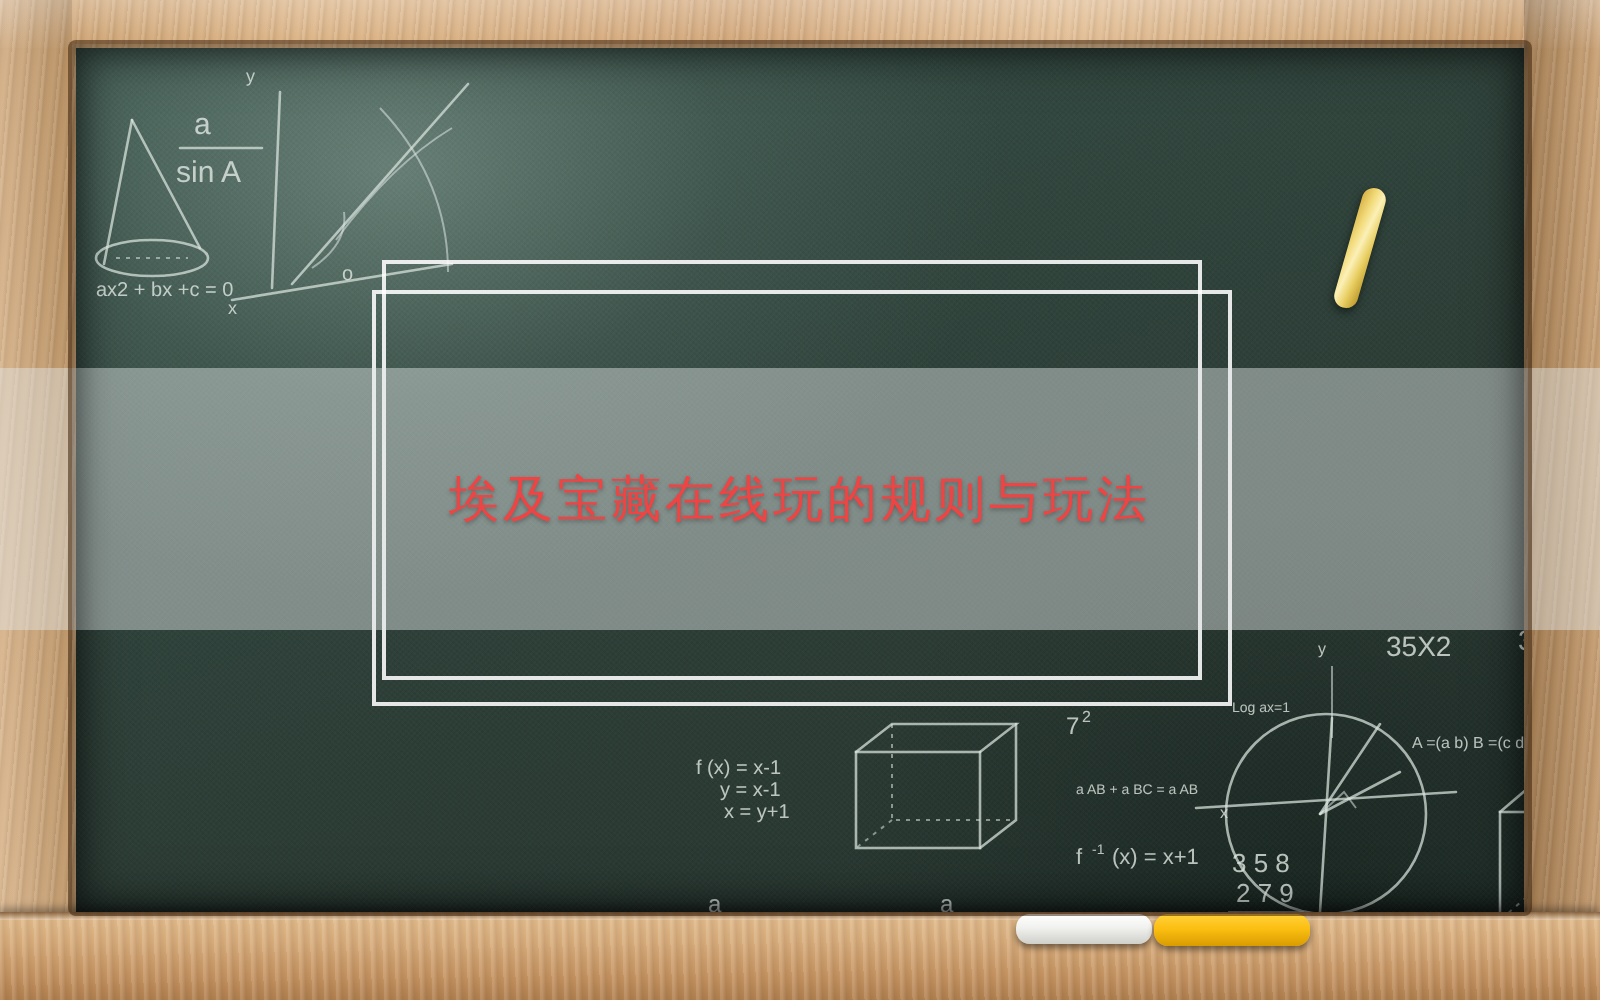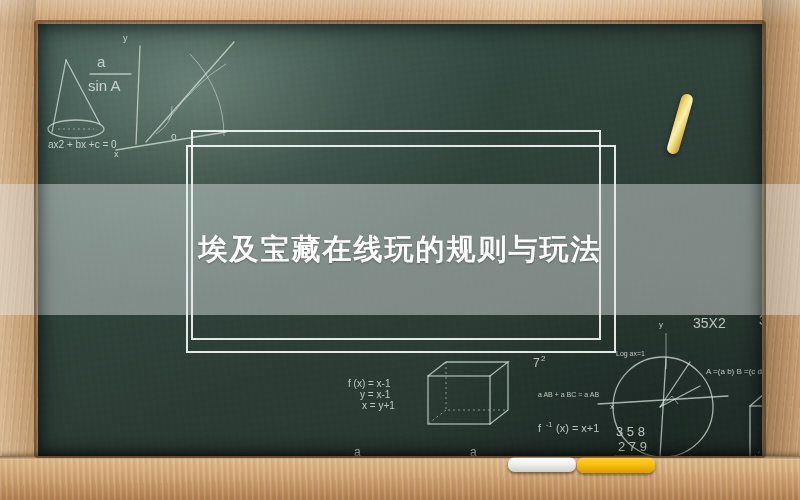--- a/index.html
+++ b/index.html
@@ -139,24 +139,24 @@
   .band {
     position: absolute;
     left: 0; right: 0;
     top: 184px; height: 131px;
     background: rgba(226,232,230,0.46);
     display: flex;
     align-items: center;
     justify-content: center;
   }
   .title {
-    color: #ffffff;
-    font-size: 29px;
+    color: #ef4444;
+    font-size: 25px;
     letter-spacing: 2px;
-    font-weight: 700;
+    font-weight: 400;
     white-space: nowrap;
     text-shadow: 0 1px 2px rgba(0,0,0,0.30);
     font-family: "DejaVu Sans", "Liberation Sans", sans-serif;
   }
 
   
   .chalk-stick-board {
     position: absolute;
     left: 674px; top: 93px;
     width: 12px; height: 62px;

